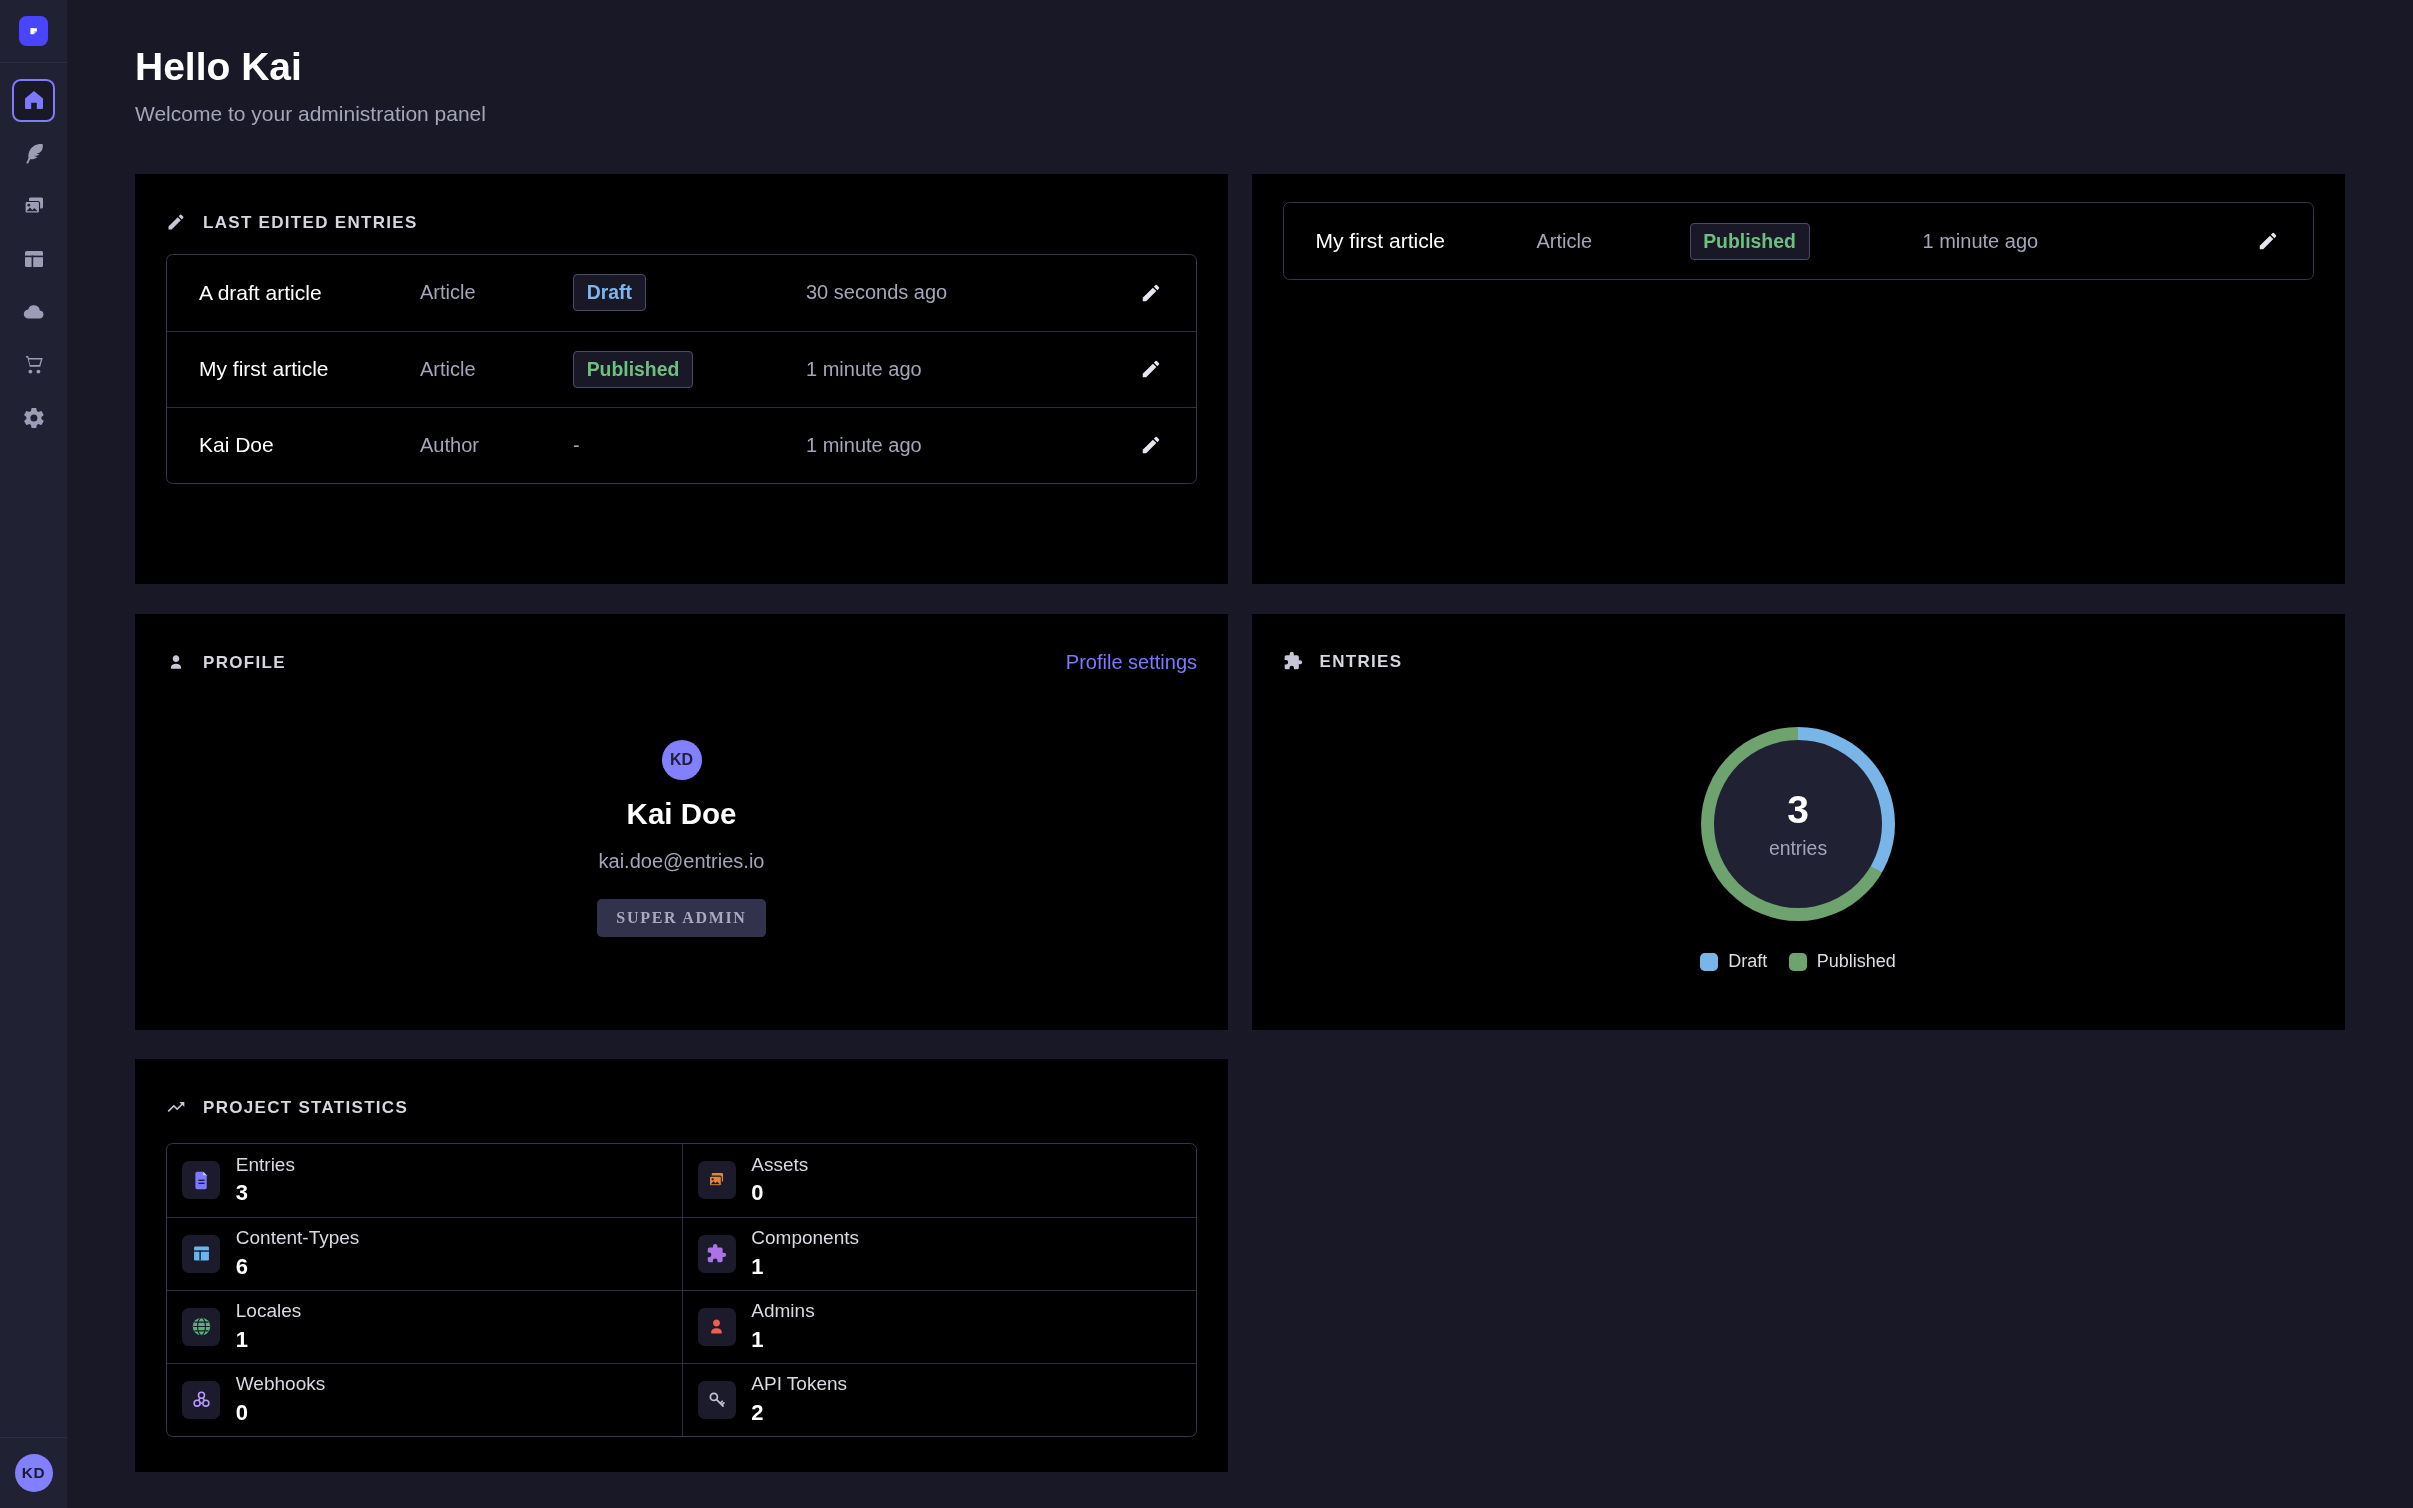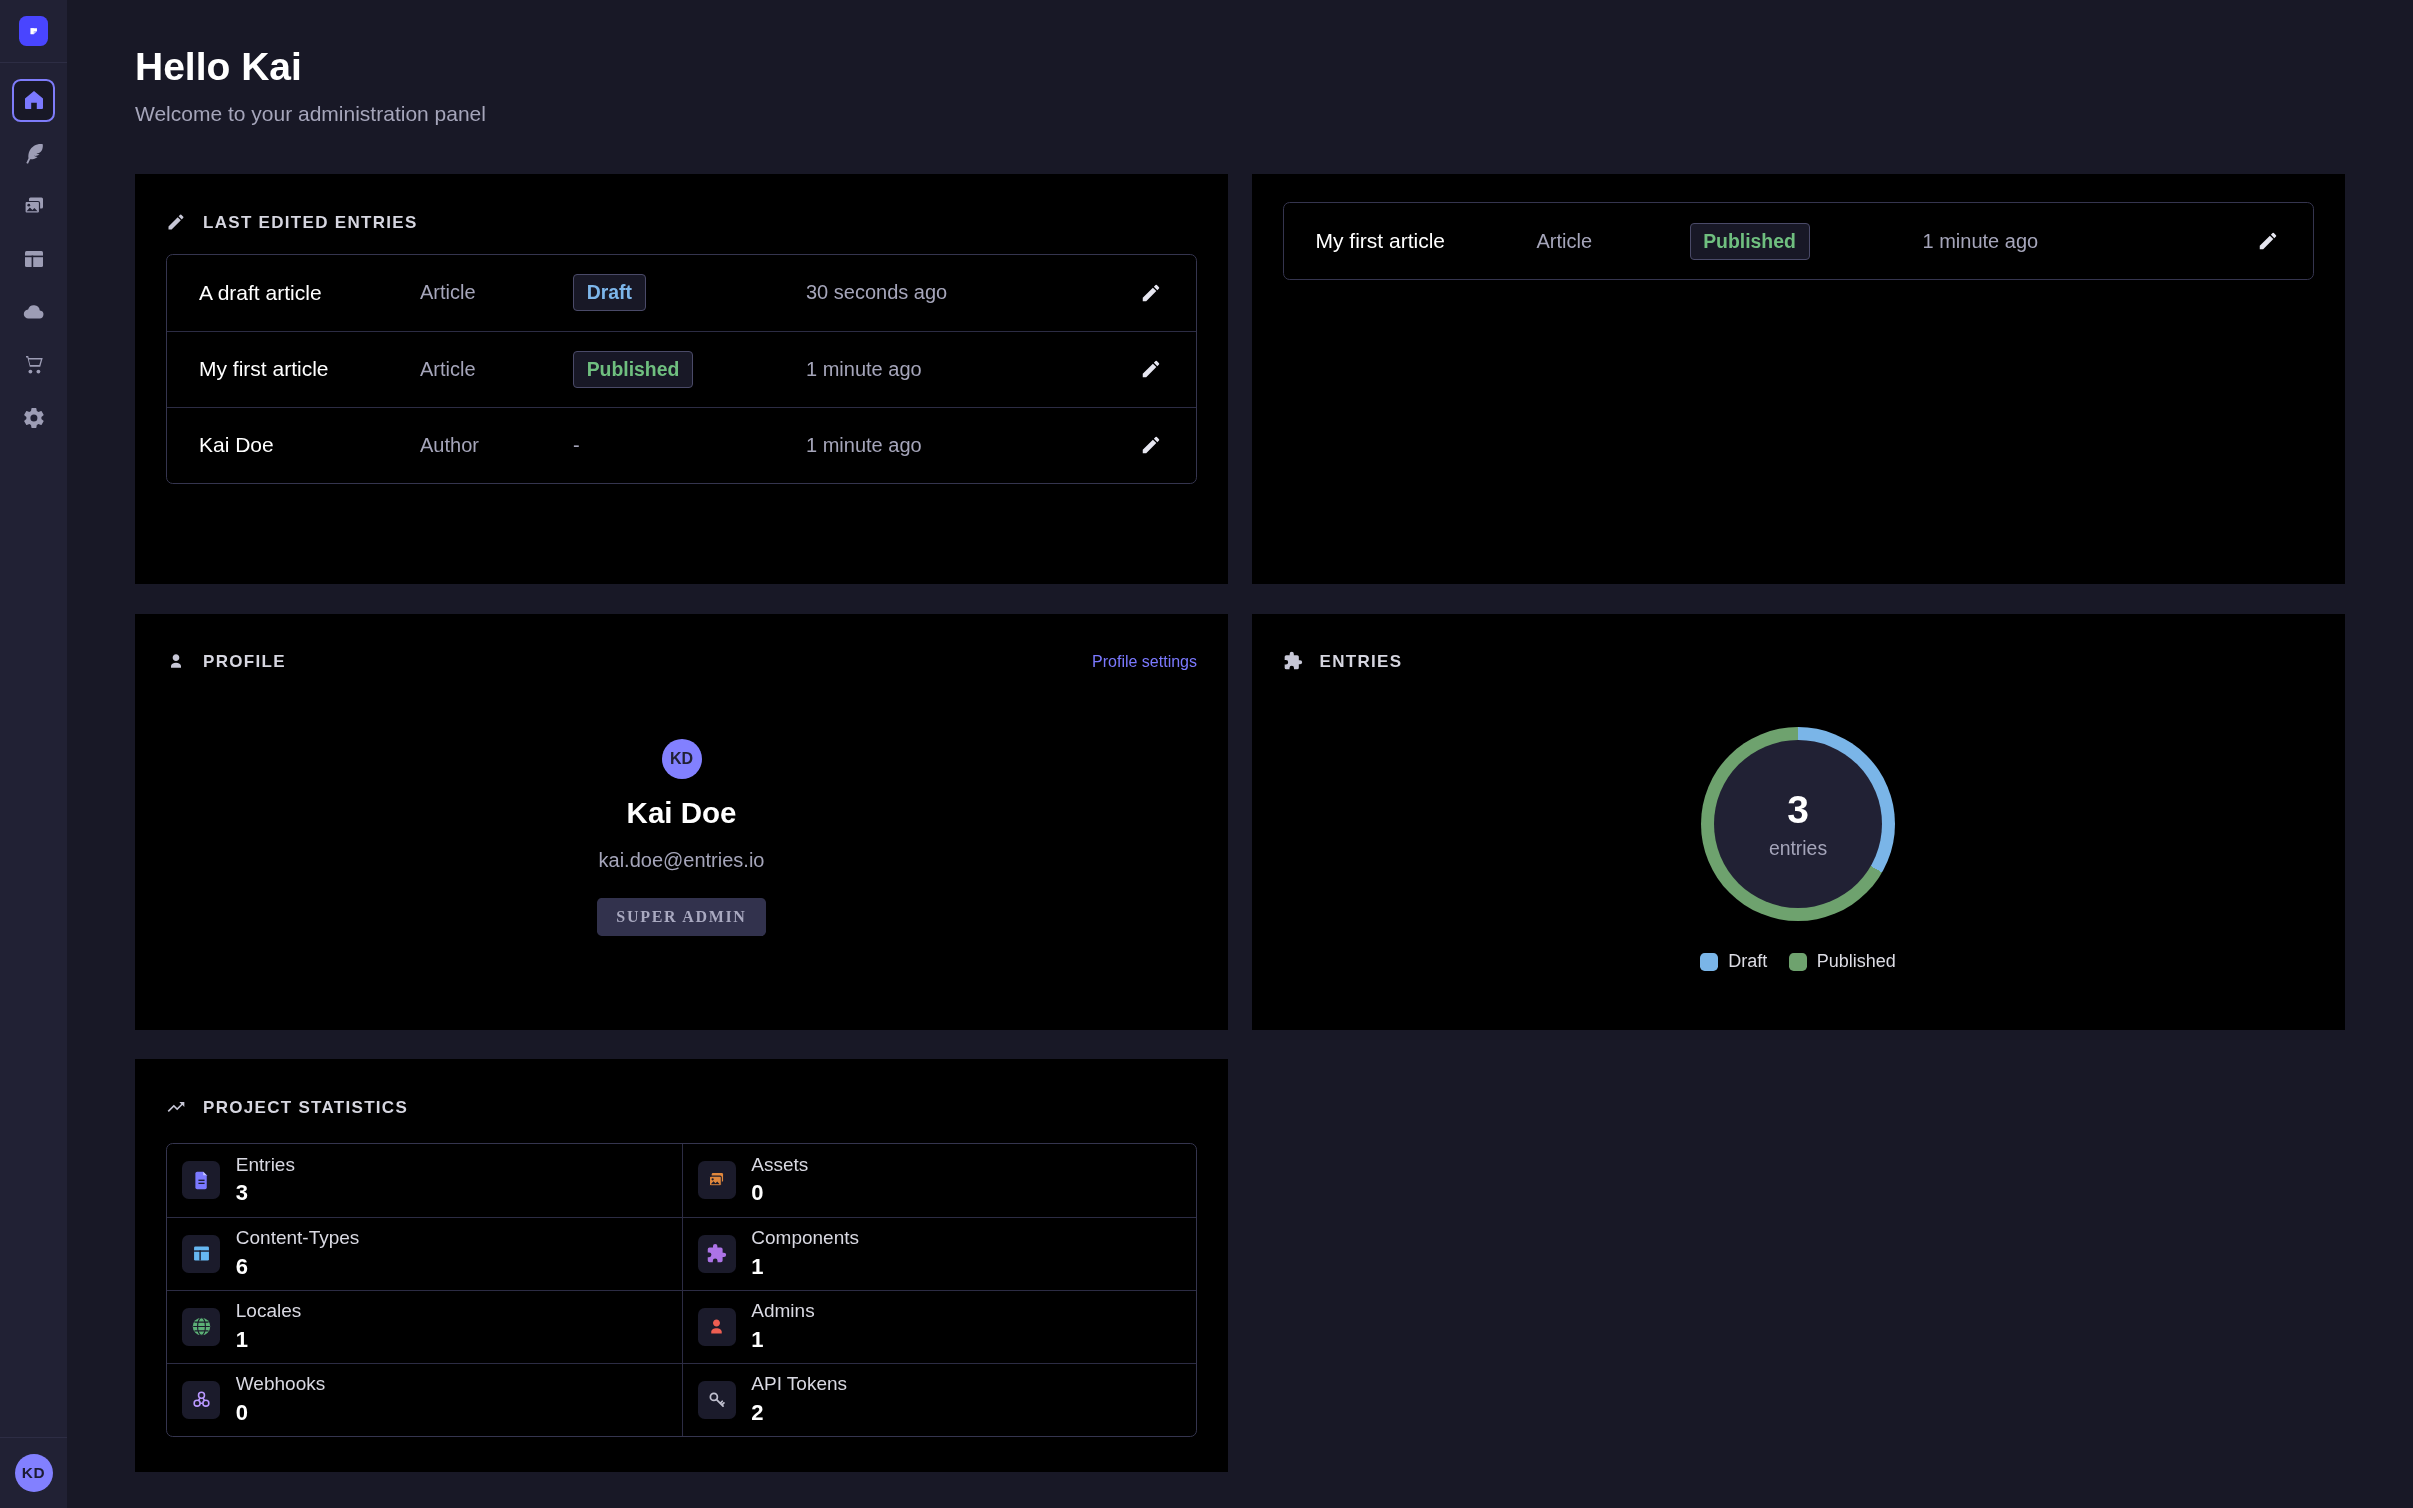--- a/index.html
+++ b/index.html
@@ -23,21 +23,21 @@
   h1 { color:#ffffff; font-size:39px; line-height:39px; font-weight:bold; }
   .subtitle { margin-top:16px; color:#a5a5ba; font-size:21px; }
 
   .grid { margin-top:48px; display:grid; grid-template-columns:1093px 1093px; grid-template-rows:410px 416px 413px; column-gap:23.5px; row-gap:29.5px; }
   .card { background:#000000; border-radius:0; padding:8px 31px; position:relative; }
 
   .card-header { display:flex; align-items:center; gap:17px; padding-top:29.5px; }
   .card-header svg { width:20px; height:20px; flex:none; }
   .card-title { color:#d6d6e0; font-size:17px; font-weight:bold; letter-spacing:1.3px; }
   .header-spacer { flex:1; }
-  .profile-link { color:#7b79ff; font-size:16px; text-decoration:none; cursor:pointer; }
+  .profile-link { color:#7b79ff; font-size:20px; text-decoration:none; cursor:pointer; }
 
   
   .table { margin-top:20px; border:0.7px solid #35354f; border-radius:6.7px; overflow:hidden; }
   .trow { display:grid; grid-template-columns:221px 153px 233px 1fr 29.5px; align-items:center; height:76px; padding:0 34px 0 32px; cursor:pointer; }
   .trow + .trow { border-top:0.7px solid #2c2c44; }
   .cell-title { color:#ffffff; font-size:21px; font-weight:500; }
   .cell-type { color:#a5a5ba; font-size:20px; }
   .badge { justify-self:start; padding:6px 12.7px; border-radius:4px; background:#181826; border:0.7px solid #4a4a68; font-size:19.4px; font-weight:bold; }
   .badge.draft { color:#7db6ea; }
   .badge.published { color:#6fbf7f; }

